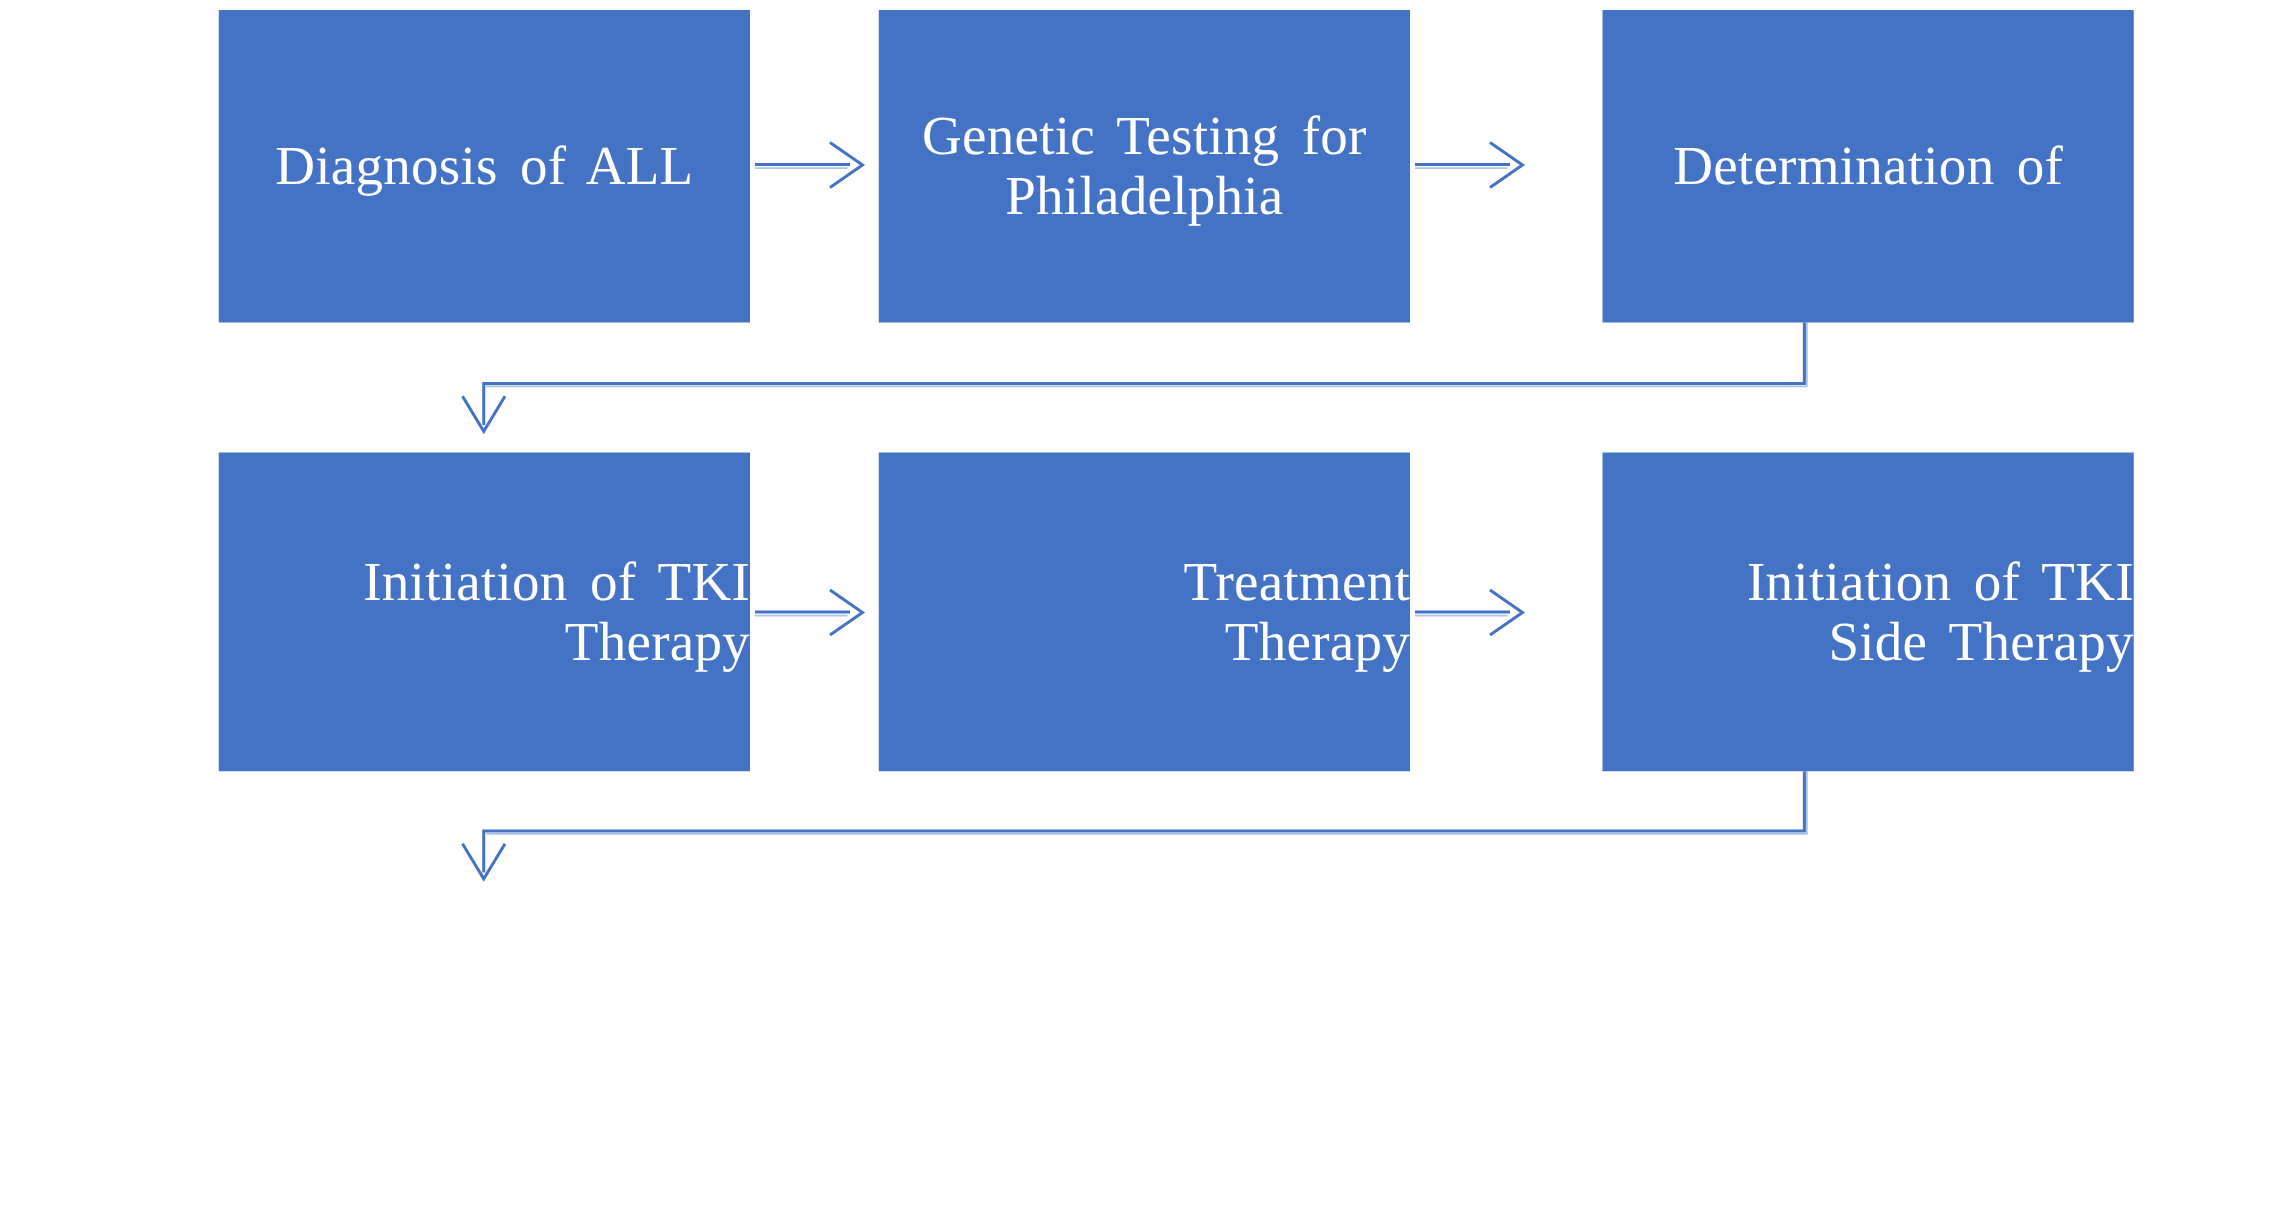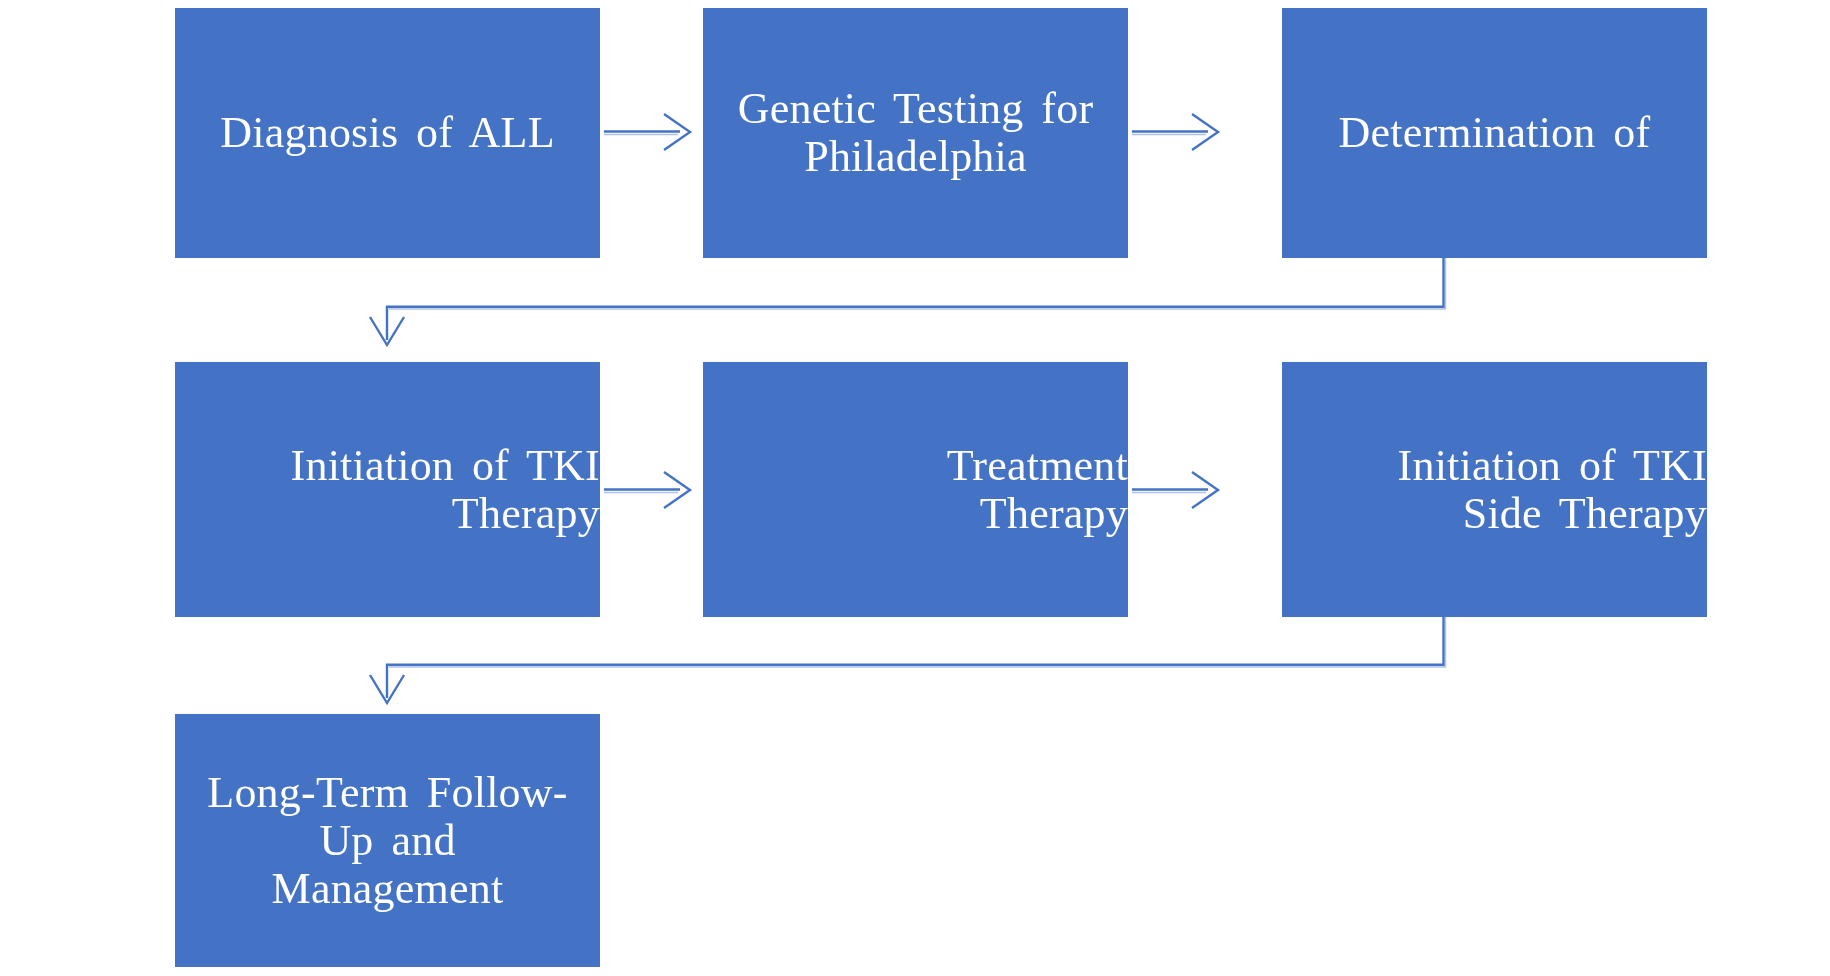--- a/index.html
+++ b/index.html
@@ -107,19 +107,14 @@
   <div class="node r2 c2">
     <div class="line">Treatment</div>
     <div class="line">Therapy</div>
   </div>
 
   <div class="node r2 c3">
     <div class="line">Initiation of TKI</div>
     <div class="line">Side Therapy</div>
   </div>
 
-  <div class="node r3 c1">
-    <div class="line">Long-Term Follow-</div>
-    <div class="line">Up and</div>
-    <div class="line">Management</div>
-  </div>
 
 </div>
 
 </body></html>

